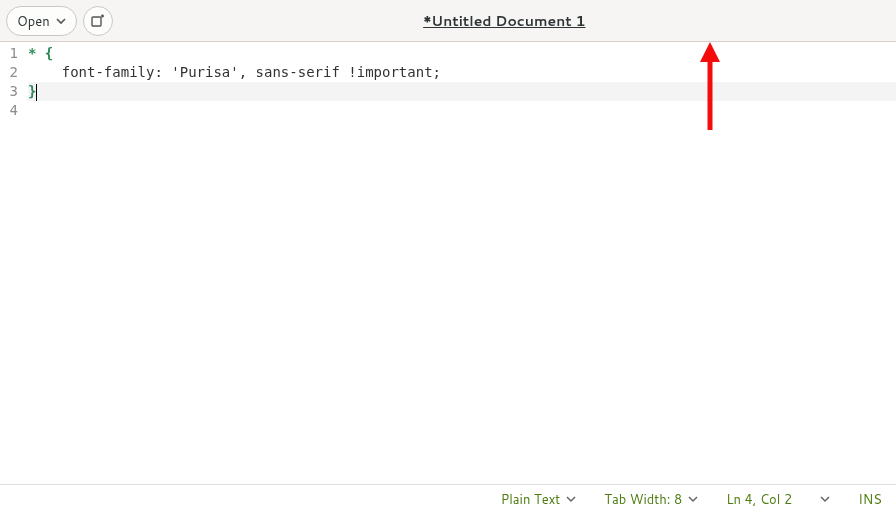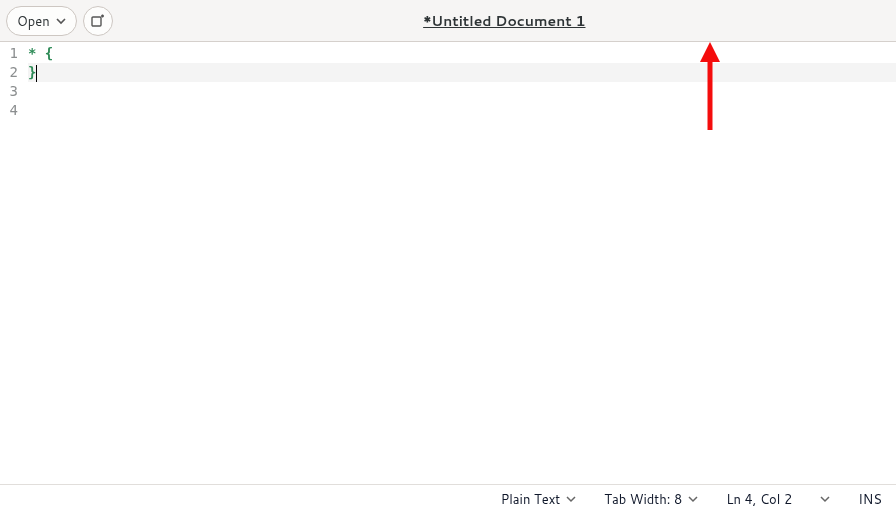--- a/index.html
+++ b/index.html
@@ -62,21 +62,21 @@
   .statusbar {
     height: 28px;
     border-top: 1px solid #e1dedb;
     background: #fff;
     display: flex;
     align-items: center;
     justify-content: flex-end;
     gap: 28px;
     padding: 0 14px;
     font-size: 13px;
-    color: #0f172a;
+    color: #4d7c0f;
   }
   .sb-item { display: inline-flex; align-items: center; gap: 6px; cursor: pointer; }
   .sb-item.noninteract { cursor: default; }
 </style>
 </head>
 <body>
 
 <div class="headerbar">
   <div class="hb-left">
     <div class="btn">
@@ -97,20 +97,21 @@
 
 <div class="editor">
   <div class="gutter" id="gutter">
       <div class="ln">1</div>
       <div class="ln">2</div>
       <div class="ln">3</div>
       <div class="ln">4</div>
     </div>
   <div class="code" id="code">
       <div class="line"><span class="tok-star">* </span><span class="tok-brace">{</span></div>
+      <div class="line"><span class="tok-text">    font-family: 'Purisa', sans-serif !important;</span></div>
       <div class="line current"><span class="tok-brace">}</span><span class="cursor"></span></div>
     </div>
 
   <svg class="arrow-overlay" viewBox="0 0 896 140">
     <line x1="710" y1="88" x2="710" y2="8" stroke="#f40c0c" stroke-width="5"></line>
     <polygon points="710,0 700,20 720,20" fill="#f40c0c"></polygon>
   </svg>
 </div>
 
 <div class="statusbar">

